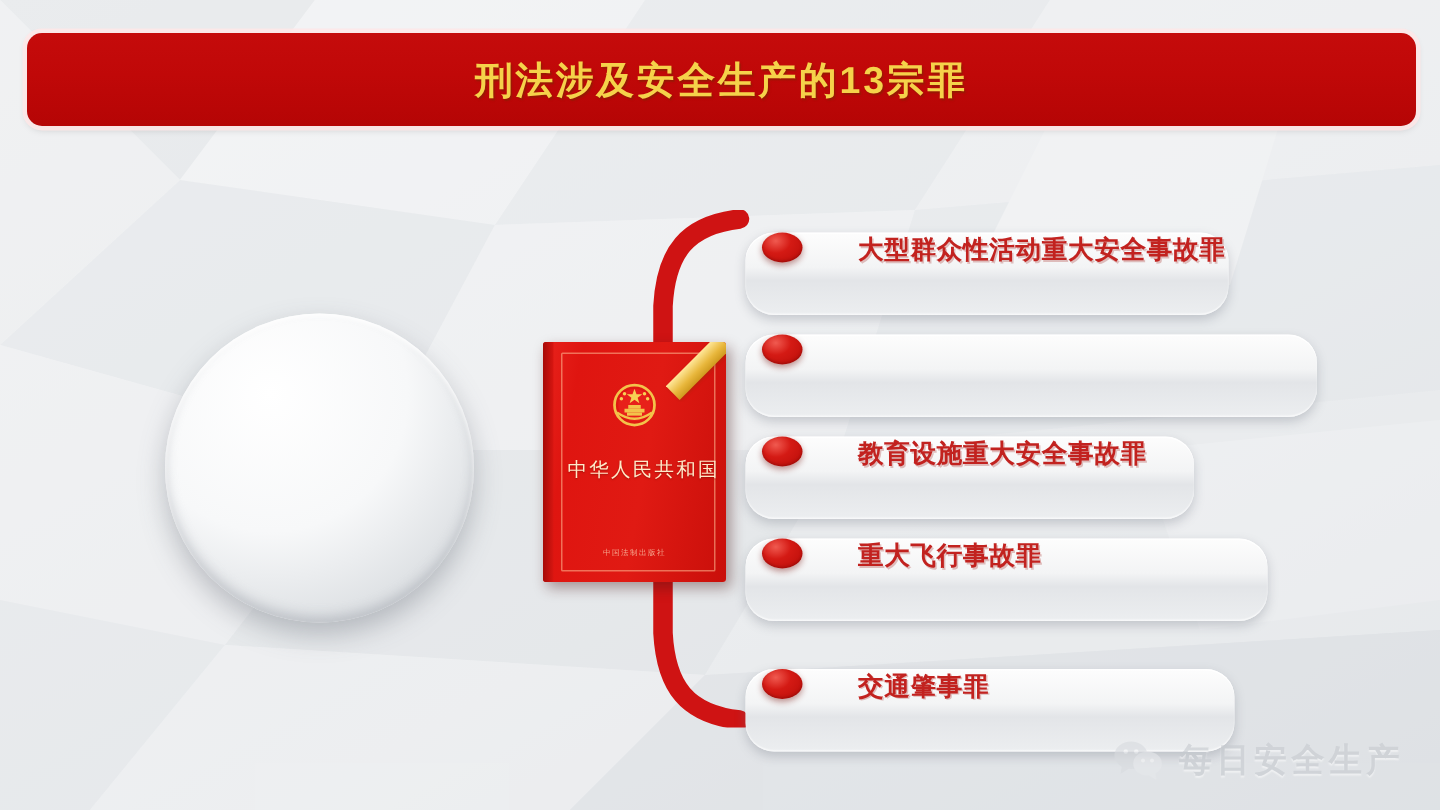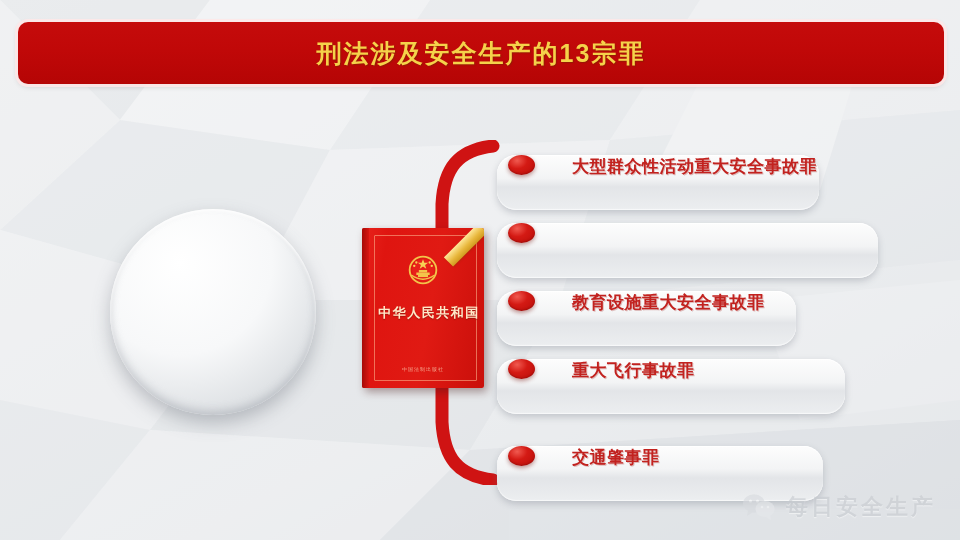--- a/index.html
+++ b/index.html
@@ -98,21 +98,21 @@
   .book-corner-label {
     position:absolute; right:2px; top:1px;
     font-size:4px; color:#ffe6a8; letter-spacing:.5px;
   }
   .emblem {
     position:absolute; left:50%; top:22px; transform:translateX(-50%);
     width:40px; height:40px;
   }
   .book-title1 {
     position:absolute; left:12px; right:0; top:76px; text-align:center;
-    color:#ffe9c9; font-size:13px; font-weight:bold; letter-spacing:1.5px;
+    color:#ffe9c9; font-size:13px; font-weight:normal; letter-spacing:1.5px;
     text-shadow:0 1px 1px rgba(120,20,10,.6);
   }
   .book-title2 {
     position:absolute; left:0; right:0; top:98px; text-align:center;
     color:#ffe9c9; font-size:14px; font-weight:bold; letter-spacing:8px;
     text-shadow:0 1px 1px rgba(120,20,10,.6);
   }
   .book-pub {
     position:absolute; left:0; right:0; bottom:16px; text-align:center;
     color:rgba(255,220,190,.72); font-size:5px; letter-spacing:1px;

